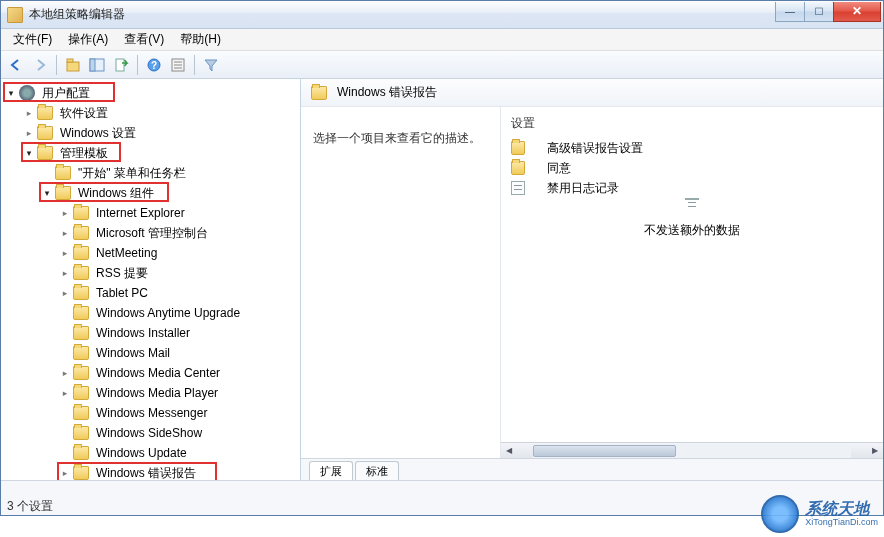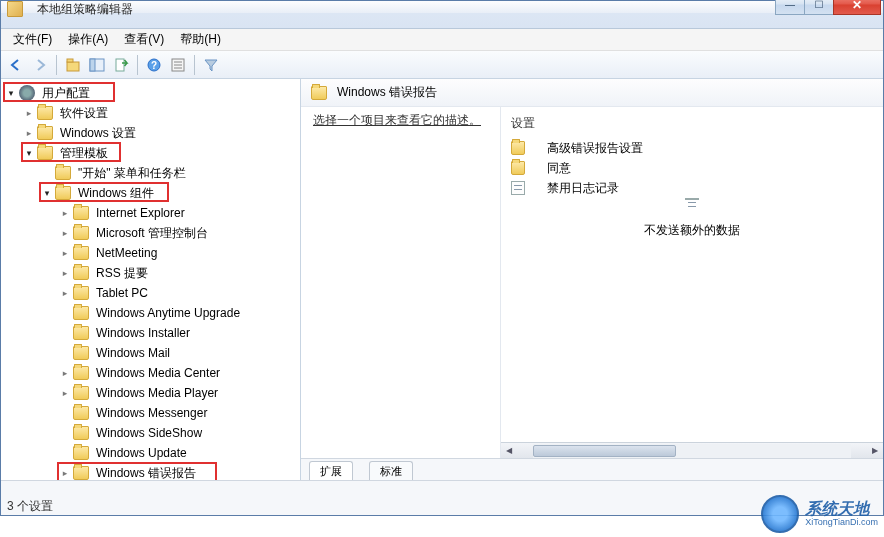--- a/index.html
+++ b/index.html
@@ -1,18 +1,18 @@
 <!DOCTYPE html>
 <html><head>
 <meta charset="utf-8">
 <style>
 * { box-sizing: border-box; margin: 0; padding: 0; }
 body { font-family: "Microsoft YaHei", "Segoe UI", Tahoma, sans-serif; font-size: 12px; background: #fff; width: 884px; height: 537px; overflow: hidden; position: relative; }
 .window { width: 884px; height: 516px; border: 1px solid #5a7ca8; display: flex; flex-direction: column; background: #fff; }
-.titlebar { height: 28px; background: linear-gradient(to bottom, #fdfdfe, #e8eef7 45%, #dce6f4 46%, #d9e4f3); display: flex; align-items: flex-start; padding-left: 6px; border-bottom: 1px solid #b8c8da; gap: 8px; }
+.titlebar { height: 28px; background: linear-gradient(to bottom, #fdfdfe, #e8eef7 45%, #dce6f4 46%, #d9e4f3); display: flex; align-items: center; padding-left: 6px; border-bottom: 1px solid #b8c8da; }
 .titlebar-icon { width: 16px; height: 16px; margin-right: 6px; background: linear-gradient(135deg,#f5d98a,#e0b050); border:1px solid #c89a3a; border-radius:1px; }
 .titlebar-text { flex: 1; font-size: 12px; color: #222; }
 .win-btns { display: flex; height: 20px; margin-right: 2px; margin-top:-6px;}
 .win-btn { width: 30px; height: 20px; border: 1px solid #8aa6c1; border-top:none; background: linear-gradient(to bottom,#f3f7fc,#d7e4f2 48%,#c6d8ee 52%,#d3e1f1); display:flex; align-items:center; justify-content:center; font-size:10px; color:#304a66; margin-left:-1px;}
 .win-btn.close { width: 48px; background: linear-gradient(to bottom,#f08a7e,#e3584a 48%,#d94030 52%,#e25a4c); border-color:#a83426; color:#fff; font-weight:bold; font-size:12px;}
 .menubar { height: 22px; display: flex; align-items: center; padding: 0 4px; background: #f5f5f5; border-bottom: 1px solid #e0e0e0; }
 .menu-item { padding: 2px 8px; cursor: default; }
 .toolbar { height: 28px; display: flex; align-items: center; padding: 0 4px; gap: 2px; background: linear-gradient(#fafcfe,#e9eff7); border-bottom: 1px solid #c7d4e2; }
 .tool-btn { width: 22px; height: 22px; display:flex; align-items:center; justify-content:center; border:1px solid transparent; border-radius:2px;}
 .tool-sep { width:1px; height:20px; background:#b8c4d0; margin:0 3px;}
@@ -23,34 +23,34 @@
 .expander.open { color:#222; }
 .node-icon { width: 16px; height: 14px; margin: 0 4px 0 2px; }
 .folder-ic { background: linear-gradient(#fde9a8,#f0cb5a); border:1px solid #d4a93a; border-radius:1px 1px 2px 2px; position:relative;}
 .folder-ic::before{content:'';position:absolute;top:-3px;left:0;width:6px;height:3px;background:#f5d87a;border:1px solid #d4a93a;border-bottom:none;border-radius:1px 1px 0 0;}
 .gear-ic { width:16px;height:16px; background:radial-gradient(circle,#8aa 30%,#567 70%); border-radius:50%; position:relative;}
 .node-label { padding: 1px 3px; }
 .hl-red { position:absolute; border:2px solid #e03030; pointer-events:none; }
 .right-pane { flex:1; display:flex; flex-direction:column; }
 .right-header { height: 28px; display:flex; align-items:center; padding:0 8px; gap:6px; border-bottom:1px solid #e3e8ef; background:linear-gradient(#fdfdfe,#f0f3f8);}
 .right-body { flex:1; display:flex; overflow:hidden;}
-.desc-col { width: 200px; padding: 5px 12px; border-right:1px solid #e3e8ef; color:#333;text-decoration:underline; }
+.desc-col { width: 200px; padding: 23px 12px; border-right:1px solid #e3e8ef; color:#333; }
 .list-col { flex:1; padding: 8px 10px; position:relative;}
 .list-hdr { font-size:12px; color:#333; margin-bottom:6px;}
 .list-item { display:flex; align-items:center; height:20px; gap:22px; }
 .list-ic { width:14px; height:14px; }
 .setting-ic { border:1px solid #9aa; background:#fdfdfd; position:relative;}
 .setting-ic::before,.setting-ic::after{content:'';position:absolute;left:2px;right:2px;height:1px;background:#8899aa;}
 .setting-ic::before{top:3px;} .setting-ic::after{top:7px;}
 .hscroll { position:absolute; bottom:0; left:0; right:0; height:16px; background:linear-gradient(#f2f4f8,#e2e6ec); border-top:1px solid #cbd3dc; display:flex; align-items:center;}
 .hscroll-track { flex:1; height:14px; margin:0 16px; background:#eef1f5; position:relative;}
 .hscroll-thumb { position:absolute; left:0; width:45%; top:1px; bottom:1px; background:linear-gradient(#dbe3ee,#bcc9d9); border:1px solid #a3b2c4; border-radius:2px;}
 .hscroll-btn { width:16px; height:14px; display:flex; align-items:center; justify-content:center; font-size:8px; color:#556;}
 .rp-tabs { height: 22px; display:flex; align-items:flex-end; padding-left:8px; border-top:1px solid #d0d7e0; background:#f5f7fa;}
-.rp-tab { padding:2px 10px; border:1px solid #c0c8d2; border-bottom:none; background:#f8fafc; border-radius:3px 3px 0 0; margin-right:16px; font-size:11px; position:relative; top:1px;}
+.rp-tab { padding:2px 10px; border:1px solid #c0c8d2; border-bottom:none; background:#f8fafc; border-radius:3px 3px 0 0; margin-right:2px; font-size:11px; position:relative; top:1px;}
 .rp-tab.active { background:#fff; }
 .statusbar { height: 20px; border-top:1px solid #d0d7e0; padding:17px 6px; font-size:12px; color:#333; background:#f5f7fa;}
 .watermark { position:absolute; right:6px; bottom:4px; display:flex; align-items:center; gap:6px; opacity:0.9;}
 .wm-badge { width:38px; height:38px; border-radius:50%; background:radial-gradient(circle,#6fb7ff 30%,#2a7bd4 70%); border:2px solid #1f5fa8;}
 .wm-text { font-size:16px; font-weight:bold; font-style:italic; color:#1f5fa8; line-height:1;}
 .wm-sub { font-size:9px; color:#1f5fa8; }
 svg { display:block; }
 </style>
 </head>
 <body>

